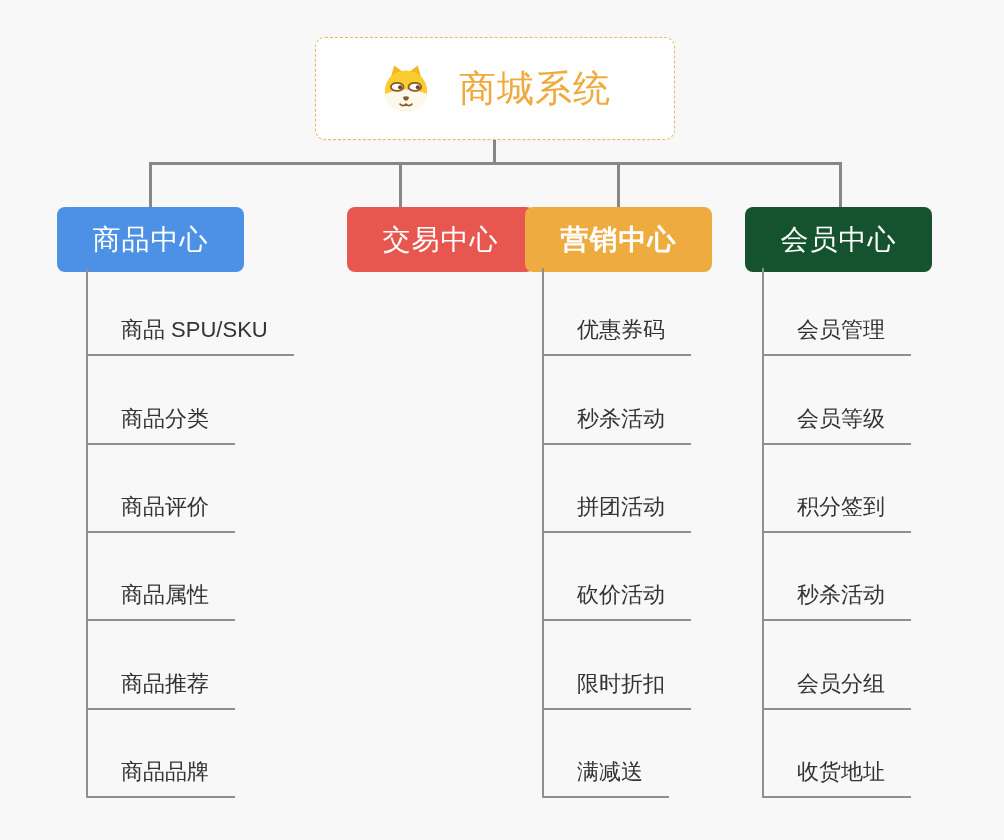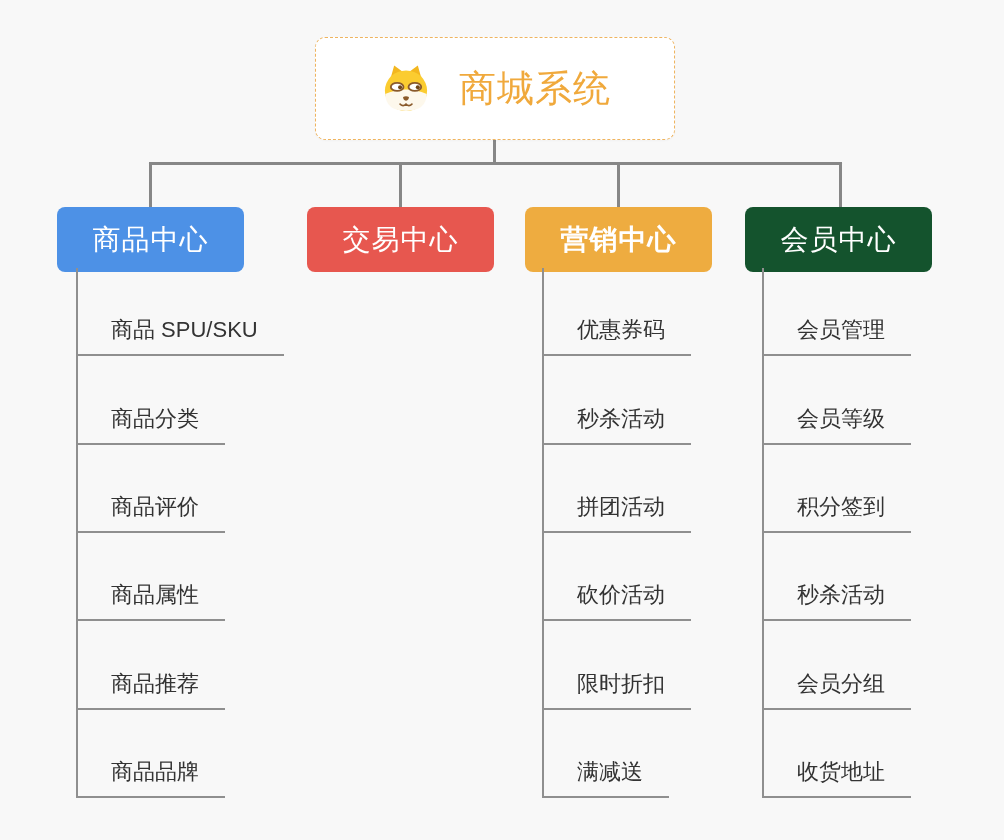--- a/index.html
+++ b/index.html
@@ -66,21 +66,21 @@
   .b4 { left: 745px; }
 
   
   .col {
     position: absolute;
     top: 268px;
     height: 530px;
     border-left: 2px solid #8f8f8f;
     display: flex; flex-direction: column;
   }
-  .col1 { left: 76px; }
+  .col1 { left: 86px; }
   .col2 { left: 323px; }
   .col3 { left: 542px; }
   .col4 { left: 762px; }
   .slot {
     flex: 1;
     display: flex;
     align-items: flex-end;
   }
   .leaf {
     display: inline-block;
@@ -117,21 +117,21 @@
         <path d="M28.5 41.5 Q32 39.5 35.5 41.5 Q35.5 45 32 46 Q28.5 45 28.5 41.5 Z" fill="#8a5a2b"></path>
         <path d="M25 50 Q28.5 53.5 32 50 Q35.5 53.5 39 50" fill="none" stroke="#8a5a2b" stroke-width="2" stroke-linecap="round"></path>
       </svg>
     </span>
     <span class="root-title">商城系统</span>
   </div>
 
   <div class="branch b1" style="background-color: rgb(77, 145, 230);">
     <span>商品中心</span>
   </div>
-  <div class="branch b2" style="background-color: rgb(231, 87, 79);">
+  <div class="branch b2" style="background-color: rgb(231, 87, 79); margin-left: 40px;">
     <span>交易中心</span>
   </div>
   <div class="branch b3" style="background-color: rgb(238, 172, 64);">
     <span>营销中心</span>
   </div>
   <div class="branch b4" style="background-color: #14532d;">
     <span>会员中心</span>
   </div>
 
   <div class="col col1">

